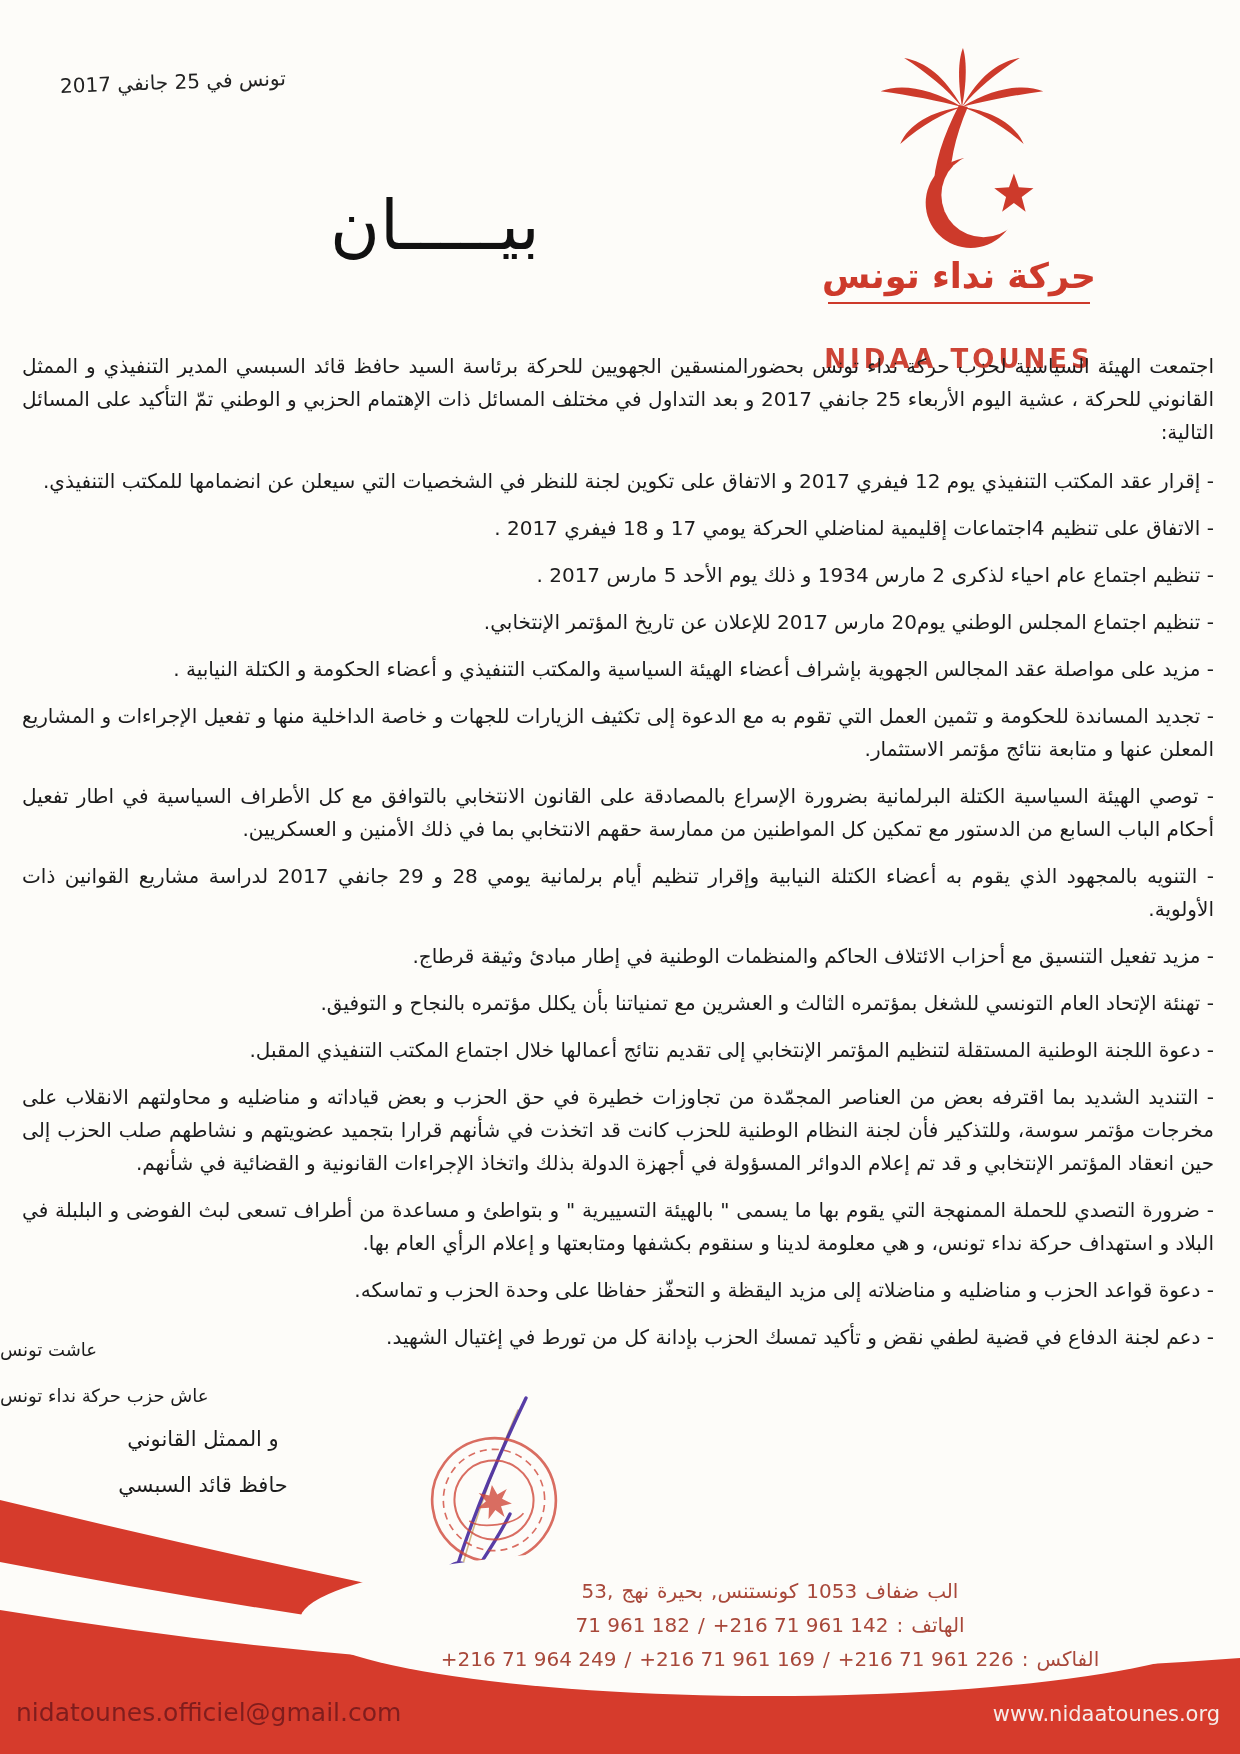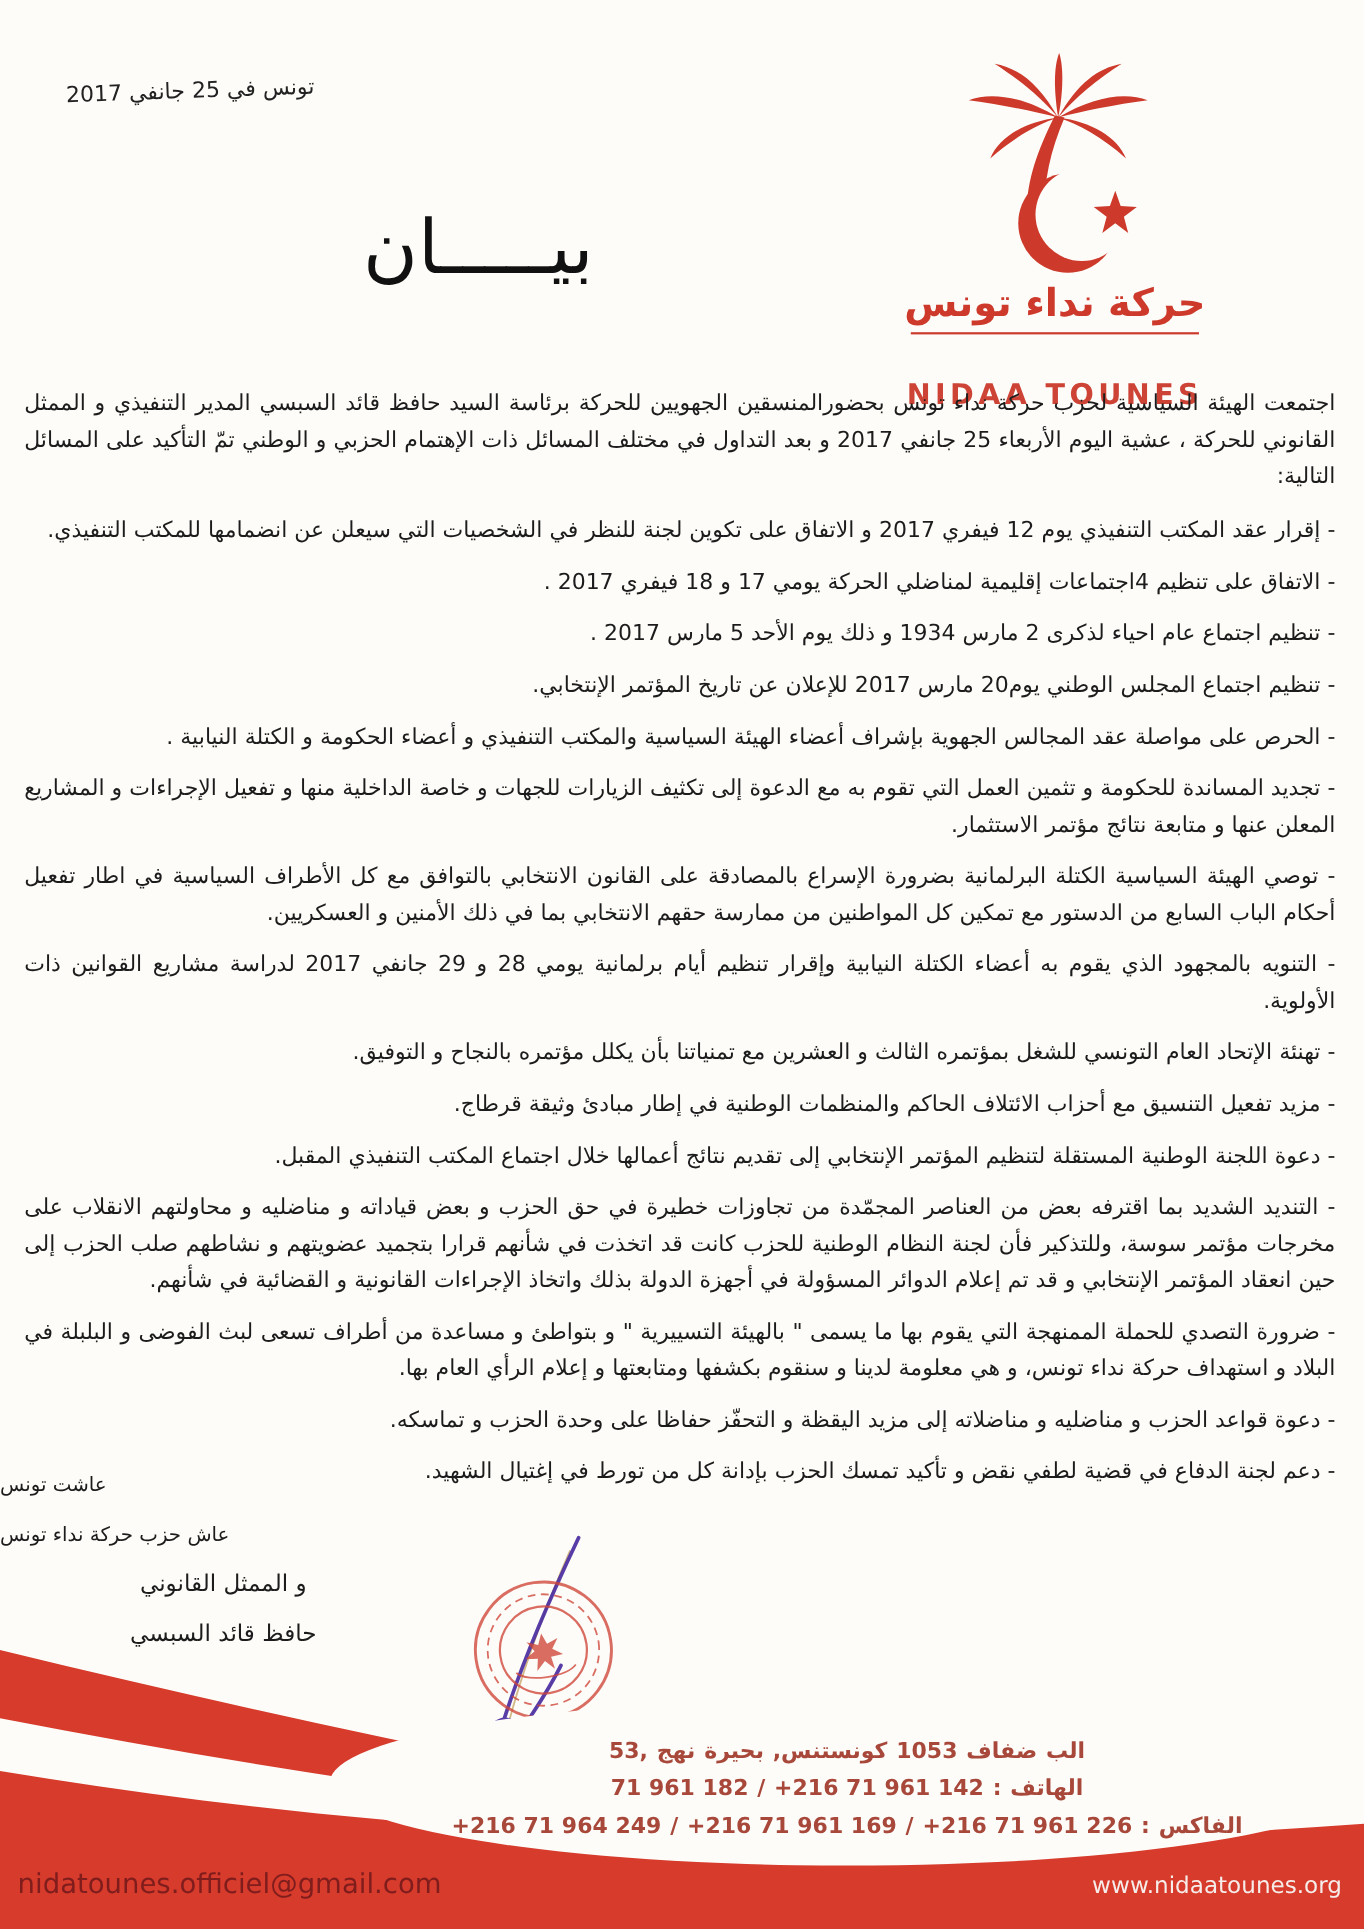--- a/index.html
+++ b/index.html
@@ -44,21 +44,21 @@
   .sig-block div{line-height:46px;}
   .sig-scribble{position:absolute; left:378px; top:1392px;}
   .stamp{position:absolute; left:418px; top:1424px;}
   
   .footer-art{position:absolute; left:0; bottom:0; width:1240px; height:280px;}
   
   .contact{
     position:absolute; left:360px; top:1574px; width:820px; text-align:center;
     color:#a8483a; font-size:20px; z-index:5;
   }
-  .contact .line{direction:ltr; line-height:34px; white-space:nowrap;font-weight:bold;}
+  .contact .line{direction:ltr; line-height:34px; white-space:nowrap;}
   .contact .part{unicode-bidi:isolate; margin:0 4px;}
   .footer-email{
     position:absolute; left:16px; top:1698px; font-size:25px; color:#7f1d1d; z-index:6;
   }
   .footer-web{
     position:absolute; right:20px; top:1702px; font-size:21px; color:#f6ece9; z-index:6;
   }
 </style>
 </head>
 <body>
@@ -94,26 +94,26 @@
 
   <div class="title">بيـــــان</div>
 
   <div class="body-text">
     <p class="intro">اجتمعت الهيئة السياسية لحزب حركة نداء تونس بحضورالمنسقين الجهويين للحركة برئاسة السيد حافظ قائد السبسي المدير التنفيذي و الممثل القانوني للحركة ، عشية اليوم الأربعاء 25 جانفي 2017 و بعد التداول في مختلف المسائل ذات الإهتمام الحزبي و الوطني تمّ التأكيد على المسائل التالية:</p>
     <div>
         <div class="bullet">- إقرار عقد المكتب التنفيذي يوم 12 فيفري 2017  و الاتفاق على تكوين لجنة للنظر في الشخصيات  التي سيعلن عن انضمامها للمكتب التنفيذي.</div>
         <div class="bullet">- الاتفاق على تنظيم  4اجتماعات إقليمية لمناضلي الحركة يومي 17 و 18 فيفري 2017 .</div>
         <div class="bullet">- تنظيم اجتماع عام احياء لذكرى 2 مارس 1934 و ذلك يوم الأحد 5 مارس 2017 .</div>
         <div class="bullet">- تنظيم اجتماع المجلس الوطني يوم20 مارس 2017 للإعلان عن تاريخ المؤتمر الإنتخابي.</div>
-        <div class="bullet">- الحرص على مواصلة عقد المجالس الجهوية بإشراف أعضاء الهيئة السياسية والمكتب  التنفيذي و أعضاء الحكومة و الكتلة النيابية .</div>
+        <div class="bullet">- مزيد على مواصلة عقد المجالس الجهوية بإشراف أعضاء الهيئة السياسية والمكتب  التنفيذي و أعضاء الحكومة و الكتلة النيابية .</div>
         <div class="bullet">- تجديد المساندة للحكومة و تثمين العمل التي تقوم به مع الدعوة إلى تكثيف الزيارات للجهات و خاصة الداخلية منها و تفعيل الإجراءات و المشاريع المعلن عنها و متابعة نتائج مؤتمر الاستثمار.</div>
         <div class="bullet">- توصي الهيئة السياسية الكتلة البرلمانية بضرورة الإسراع بالمصادقة على القانون الانتخابي بالتوافق مع كل الأطراف السياسية في اطار تفعيل أحكام الباب السابع من الدستور مع تمكين كل المواطنين من ممارسة حقهم الانتخابي بما في ذلك الأمنين و العسكريين.</div>
         <div class="bullet">- التنويه بالمجهود الذي يقوم به أعضاء الكتلة النيابية وإقرار تنظيم أيام برلمانية يومي 28 و 29 جانفي 2017 لدراسة مشاريع القوانين ذات الأولوية.</div>
+        <div class="bullet">- مزيد تفعيل التنسيق مع أحزاب الائتلاف الحاكم والمنظمات الوطنية في إطار مبادئ وثيقة قرطاج.</div>
         <div class="bullet">- تهنئة الإتحاد العام التونسي للشغل بمؤتمره الثالث و العشرين مع تمنياتنا   بأن يكلل مؤتمره بالنجاح و التوفيق.</div>
-        <div class="bullet">- مزيد تفعيل التنسيق مع أحزاب الائتلاف الحاكم والمنظمات الوطنية في إطار مبادئ وثيقة قرطاج.</div>
         <div class="bullet">- دعوة اللجنة الوطنية المستقلة لتنظيم المؤتمر الإنتخابي إلى تقديم نتائج أعمالها خلال اجتماع المكتب التنفيذي المقبل.</div>
         <div class="bullet">- التنديد الشديد بما اقترفه بعض من العناصر المجمّدة من تجاوزات خطيرة في حق الحزب و بعض قياداته و مناضليه و محاولتهم الانقلاب على مخرجات مؤتمر سوسة، وللتذكير فأن لجنة النظام الوطنية للحزب كانت قد اتخذت في شأنهم قرارا بتجميد عضويتهم و نشاطهم صلب الحزب إلى حين انعقاد المؤتمر الإنتخابي و قد تم إعلام الدوائر المسؤولة في  أجهزة الدولة بذلك واتخاذ الإجراءات القانونية و القضائية في شأنهم.</div>
         <div class="bullet">- ضرورة التصدي للحملة الممنهجة التي يقوم بها ما يسمى " بالهيئة التسييرية " و بتواطئ و مساعدة من أطراف تسعى لبث الفوضى و البلبلة في البلاد و استهداف حركة نداء تونس، و هي معلومة لدينا و سنقوم بكشفها ومتابعتها و إعلام الرأي العام بها.</div>
         <div class="bullet">- دعوة قواعد الحزب و مناضليه و مناضلاته إلى مزيد اليقظة و التحفّز حفاظا على وحدة الحزب و تماسكه.</div>
         <div class="bullet">- دعم لجنة الدفاع في قضية لطفي نقض و تأكيد تمسك الحزب بإدانة كل من تورط في إغتيال الشهيد.</div>
       </div>
   </div>
 
   <div class="closing">
       <div>عاشت تونس</div>

